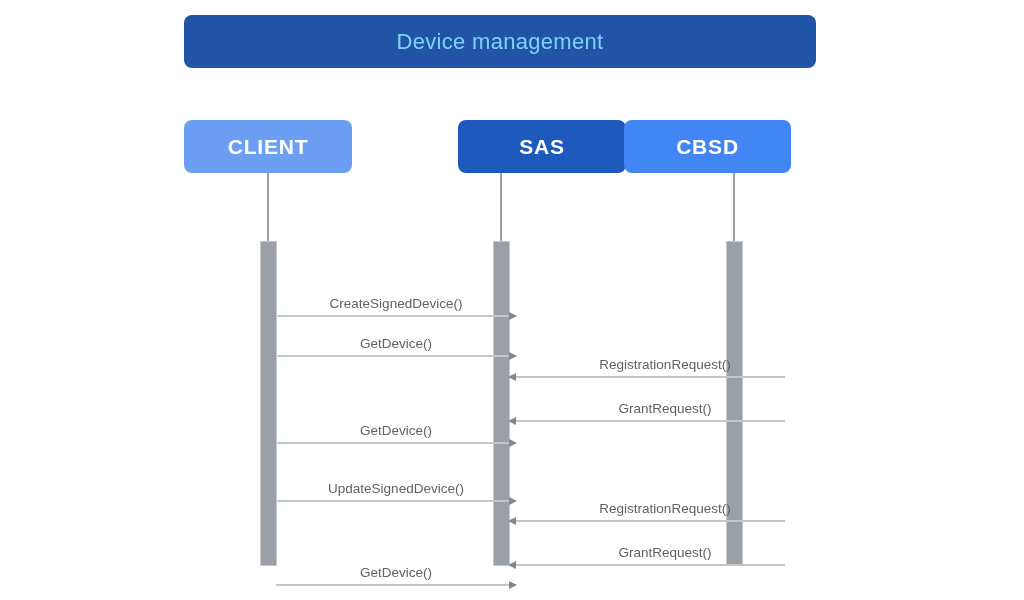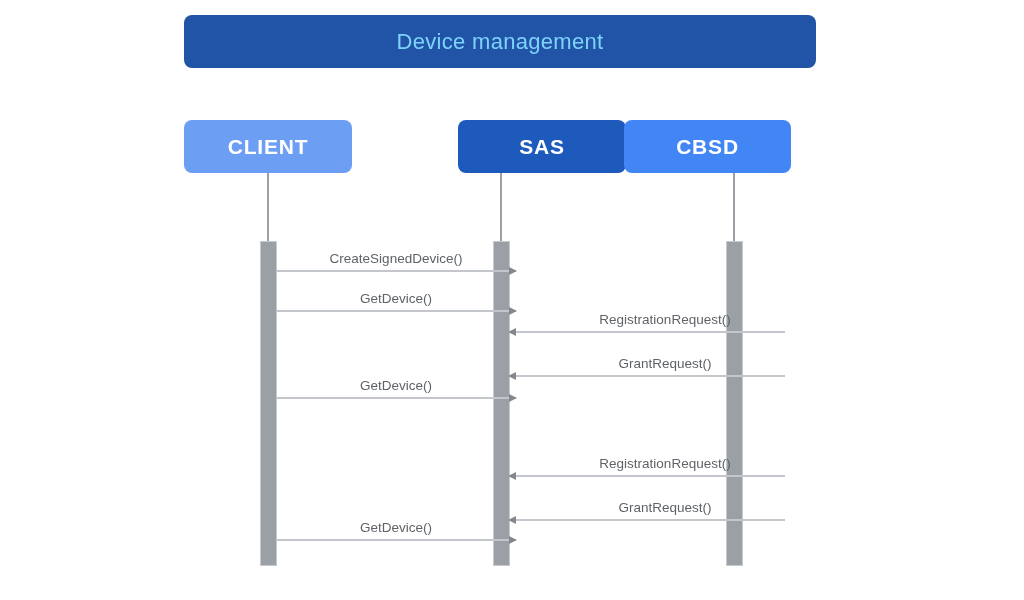--- a/index.html
+++ b/index.html
@@ -74,20 +74,21 @@
   }
   .activation.client { left: 260px; }
   .activation.sas    { left: 493px; }
   .activation.cbsd   { left: 726px; }
 
   
   .message {
     position: absolute;
     width: 240px;
     height: 21px;
+    margin-top: 45px;
   }
   .message .msg-label {
     display: block;
     text-align: center;
     font-size: 13.5px;
     color: #5F6368;
     line-height: 15px;
     white-space: nowrap;
   }
   .message .msg-line {
@@ -174,20 +175,26 @@
       </div>
   </div>
 
   <div class="message m4 span-left dir-right">
     <span class="msg-label">GetDevice()</span>
     <div class="msg-line">
         <span class="arrow-head"></span>
       </div>
   </div>
 
+  <div class="message m5 span-left dir-right">
+    <span class="msg-label">UpdateSignedDevice()</span>
+    <div class="msg-line">
+        <span class="arrow-head"></span>
+      </div>
+  </div>
 
   <div class="message m6 span-right dir-left">
     <span class="msg-label">RegistrationRequest()</span>
     <div class="msg-line">
         <span class="arrow-head"></span>
       </div>
   </div>
 
   <div class="message m7 span-right dir-left">
     <span class="msg-label">GrantRequest()</span>

